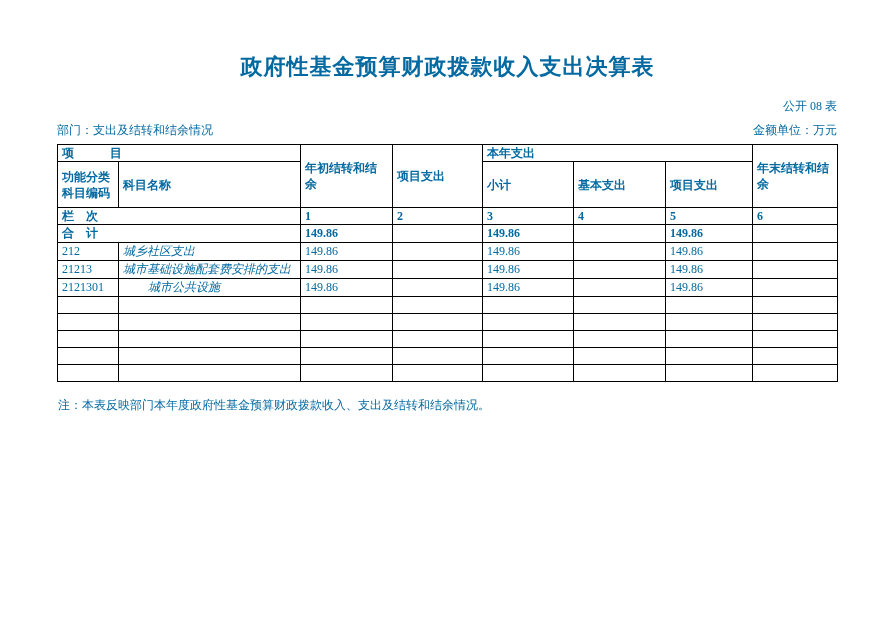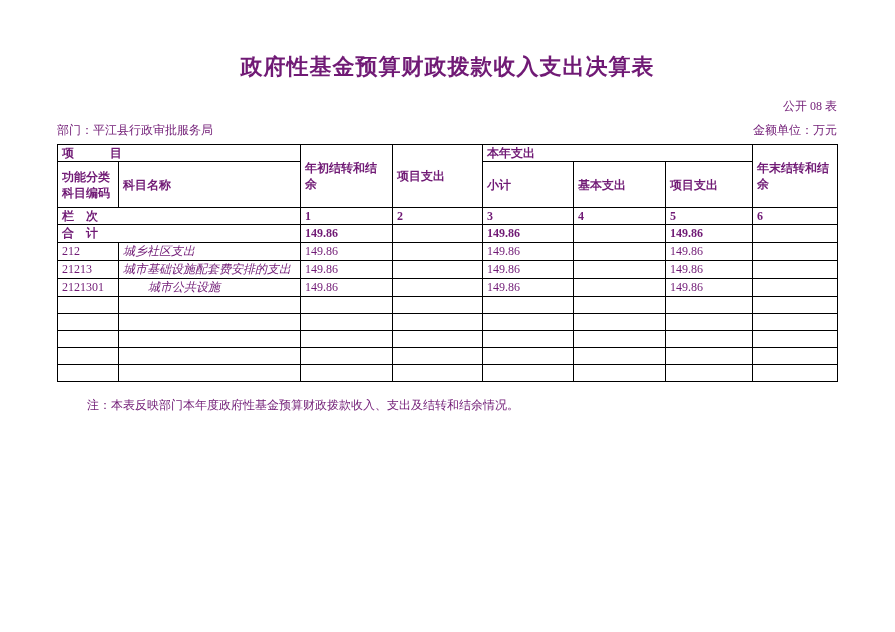--- a/index.html
+++ b/index.html
@@ -2,21 +2,21 @@
 <html><head>
 <meta charset="utf-8">
 <style>
   * { box-sizing: border-box; }
   html, body { margin: 0; padding: 0; background: #ffffff; }
   .page {
     position: relative;
     width: 895px;
     height: 632px;
     background: #ffffff;
-    color: #701a75;
+    color: #0369a1;
     font-family: "Liberation Serif", "DejaVu Serif", serif;
     overflow: hidden;
   }
   .title {
     padding-top: 52px;
     text-align: center;
     font-size: 22px;
     font-weight: bold;
     letter-spacing: 1px;
   }
@@ -55,35 +55,35 @@
     padding: 1px 5px;
   }
   tr.header-row-2 td { height: 46px; }
   tr.index-row td, tr.total-row td { height: 16px; }
   td.code-cell { text-align: left; padding-left: 4px; }
   td.name-cell { text-align: left; padding-left: 5px; font-style: italic; }
   td.name-cell.indent { padding-left: 29px; }
   td.num { text-align: left; padding-right: 6px; }
   td.bold { font-weight: bold; }
   .note {
-    margin: 15px 0 0 87px;
+    margin: 15px 0 0 58px;
     font-size: 12px;
   }
 </style>
 </head>
 <body>
 
 <div class="page">
 
   <div class="title">政府性基金预算财政拨款收入支出决算表</div>
 
   <div class="form-number">公开 08 表</div>
 
   <div class="meta-row">
-    <span>部门：平江县行政审批服务局</span>
+    <span>部门：支出及结转和结余情况</span>
     <span>金额单位：万元</span>
   </div>
 
   <table class="budget">
     <colgroup>
       <col style="width:61px">
         <col style="width:182px">
         <col style="width:92px">
         <col style="width:90px">
       <col style="width:91px">

